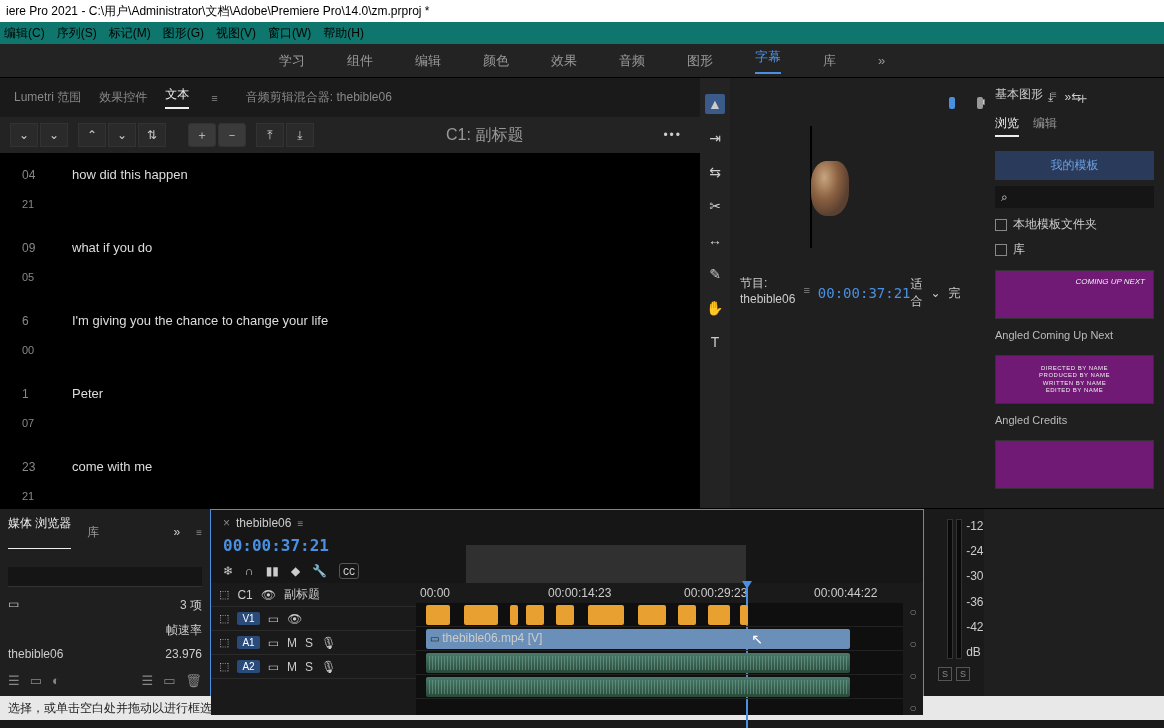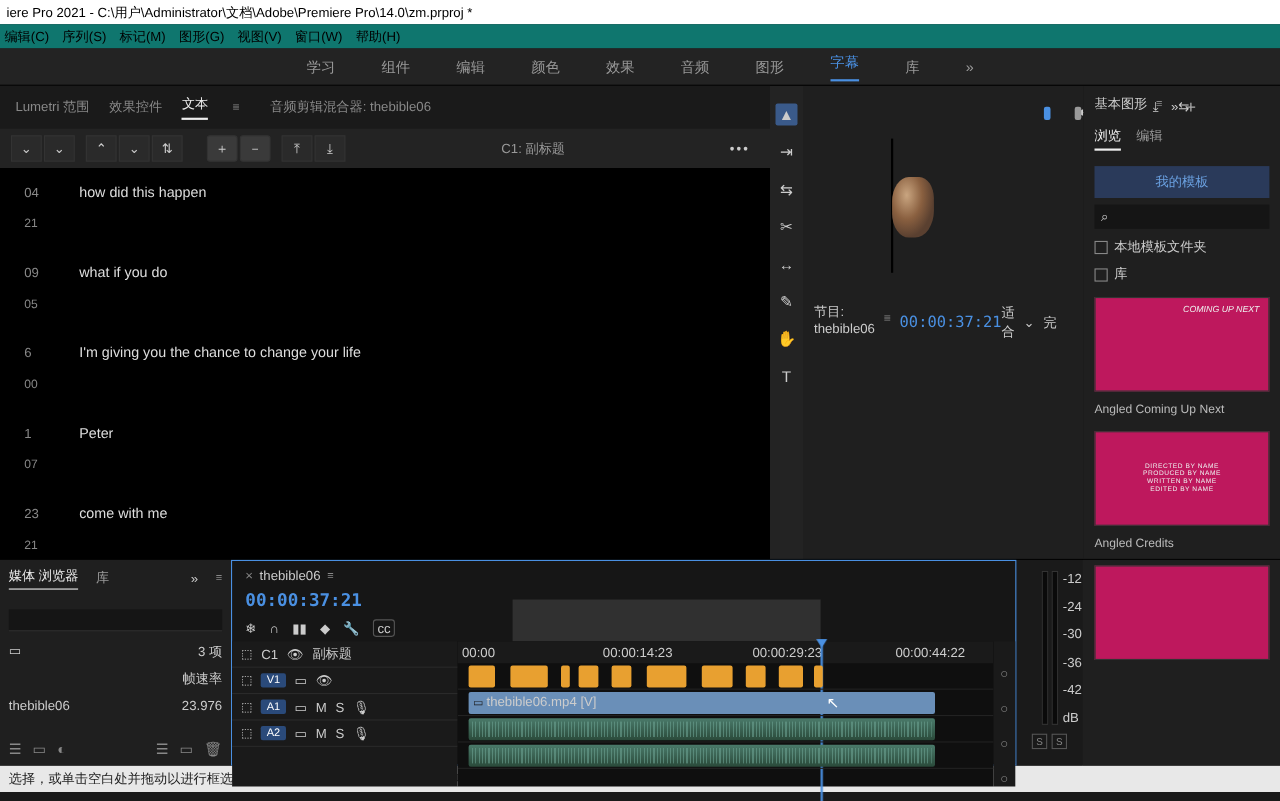--- a/index.html
+++ b/index.html
@@ -18,21 +18,21 @@
 .panel-tabs .tab{color:#888}
 .panel-tabs .tab.active{color:#eee;border-bottom:2px solid #eee;padding-bottom:4px}
 .panel-tabs .tab-opts{color:#888;font-size:11px;margin-left:4px}
 .panel-tabs .mixer-label{color:#888;margin-left:10px}
 .toolbar{display:flex;align-items:center;gap:4px;padding:6px 10px;background:#232323}
 .btn{width:28px;height:24px;background:#2a2a2a;border:1px solid #333;display:flex;align-items:center;justify-content:center;color:#ccc;font-size:12px;cursor:pointer}
 .btn-group{display:flex;gap:2px}
 .btn span{color:#ccc}
 .btn.circle{background:#3a3a3a;border-radius:3px}
 .toolbar .spacer{flex:1}
-.toolbar .label{color:#999;font-size:12px}
+.toolbar .label{color:#999;font-size:16px}
 .toolbar .dots{color:#ccc;letter-spacing:2px;padding:0 8px}
 .caption-list{flex:1;background:#000;overflow:auto;padding:6px 0}
 .cap-row{display:flex;align-items:center;padding:8px 22px;gap:30px}
 .cap-row .ts{color:#888;font-size:12px;width:20px}
 .cap-row .txt{color:#ddd;font-size:13px}
 .cap-row.sub .ts{font-size:11px}
 .toolcol{width:30px;background:#232323;display:flex;flex-direction:column;align-items:center;gap:14px;padding-top:16px}
 .toolcol .tool{width:20px;height:20px;display:flex;align-items:center;justify-content:center;color:#ccc;font-size:14px;cursor:pointer}
 .toolcol .tool.active{background:#3a5a8a;border-radius:2px}
 .program-panel{width:255px;background:#1f1f1f;display:flex;flex-direction:row;padding:8px 10px}
@@ -54,30 +54,30 @@
 .transport-2 .plus{position:absolute;right:-6px;font-size:16px;color:#aaa}
 .egr-panel{flex:1;background:#1f1f1f;padding:8px 10px}
 .egr-header{color:#ccc;font-size:13px;display:flex;align-items:center;gap:8px;padding-bottom:8px}
 .egr-tabs{display:flex;gap:14px;padding:4px 0 8px}
 .egr-tabs span{color:#999;font-size:12px}
 .egr-tabs span.active{color:#eee;border-bottom:2px solid #eee;padding-bottom:3px}
 .my-templates{background:#2a3a5a;text-align:center;padding:6px;color:#6aa0e0;margin:6px 0}
 .search-row{display:flex;align-items:center;background:#151515;padding:4px 6px;margin:4px 0}
 .check-row{display:flex;align-items:center;gap:6px;padding:4px 0;color:#aaa}
 .check-row .box{width:12px;height:12px;border:1px solid #888}
-.tmpl-thumb{background:#be185d;border:1px solid #333;height:86px;margin:8px 0;position:relative;display:flex;align-items:center;justify-content:center}
+.tmpl-thumb{background:#701a75;border:1px solid #333;height:49px;margin:8px 0;position:relative;display:flex;align-items:center;justify-content:center}
 .tmpl-thumb.coming::after{content:"";}
 .tmpl-thumb .tlabel{position:absolute;top:6px;right:8px;color:#eee;font-size:8px;font-style:italic}
 .tmpl-thumb.credits .tlabel-c{color:#eee;font-size:6px;text-align:center;line-height:1.2;letter-spacing:0.5px}
 .tmpl-name{color:#bbb;font-size:11px;padding:2px 0 6px}
 .bottom-row{display:flex;height:188px;border-top:1px solid #000}
 .media-panel{width:210px;background:#1f1f1f;padding:6px 8px;position:relative}
 .media-tabs{display:flex;align-items:center;gap:16px;font-size:12px}
 .media-tabs .tab{color:#999}
-.media-tabs .tab.active{color:#eee;border-bottom:1px solid #eee;padding-bottom:3px}
+.media-tabs .tab.active{color:#eee;border-bottom:1px solid #eee;padding-bottom:16px}
 .media-tabs .more{margin-left:auto;font-size:12px}
 .media-search{height:20px;background:#151515;margin:18px 0 6px;border-bottom:1px solid #333}
 .media-row{display:flex;justify-content:space-between;padding:4px 0;color:#999;font-size:12px}
 .media-icons{position:absolute;bottom:8px;left:8px;right:8px;display:flex;gap:10px;align-items:center}
 .media-icons span{color:#888;font-size:13px}
 .timeline-panel{width:714px;background:#161616;border:1px solid #4a90e2;position:relative;display:flex;flex-direction:column}
 .tl-header{padding:6px 12px;color:#ccc;font-size:12px;display:flex;align-items:center;gap:6px}
 .tl-header .close{color:#888}
 .tl-tc-row{display:flex;align-items:center;padding:0 12px 4px}
 .tl-tc{color:#4a90e2;font-family:monospace;font-size:16px;font-weight:bold}

